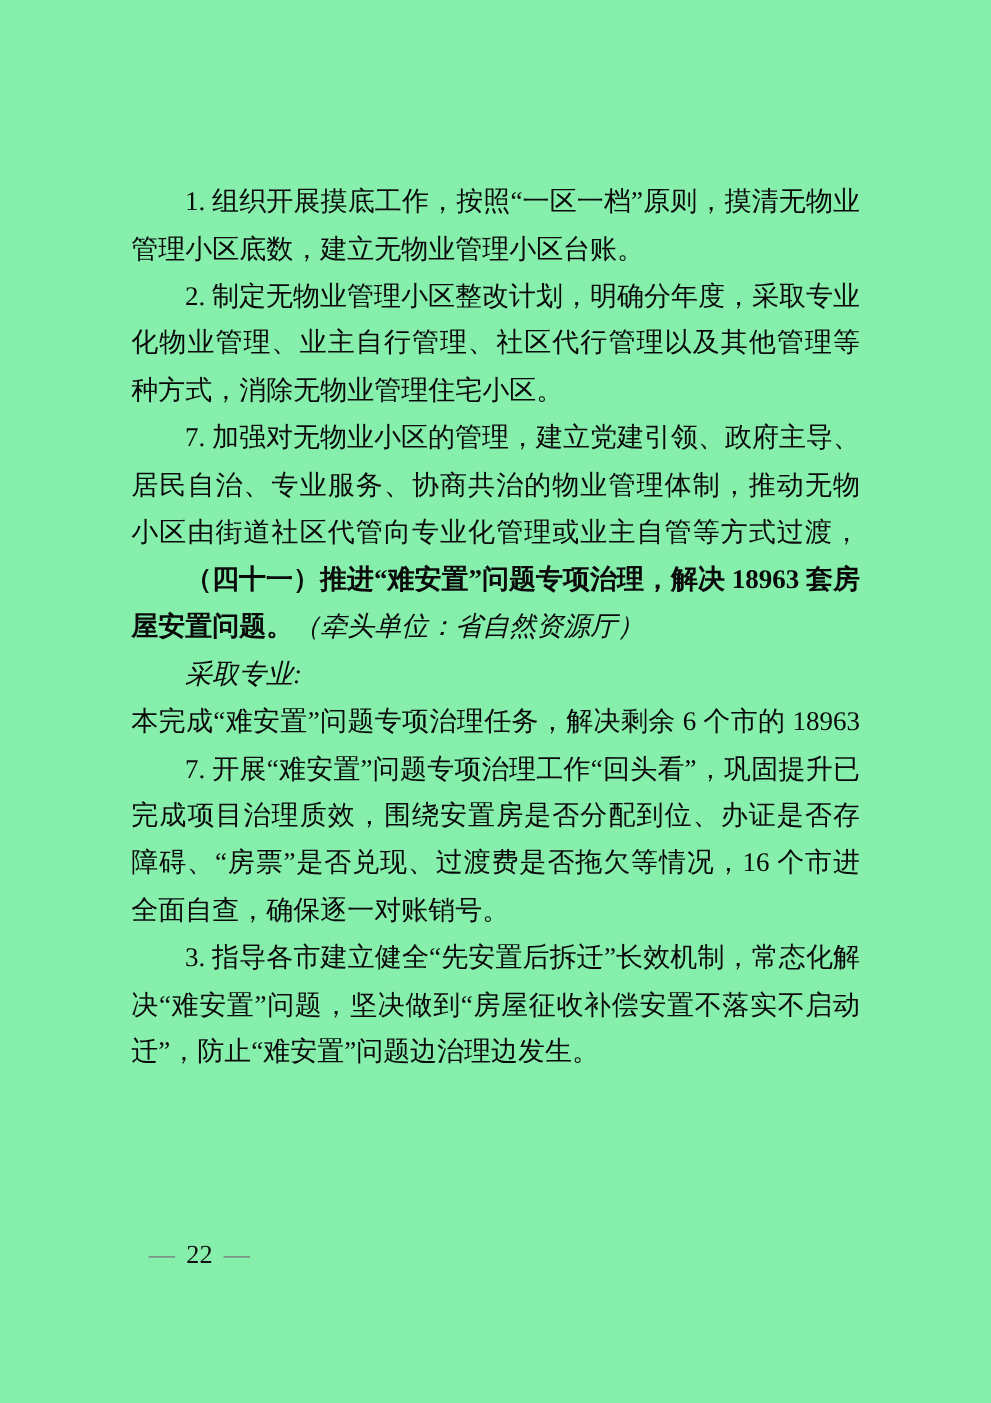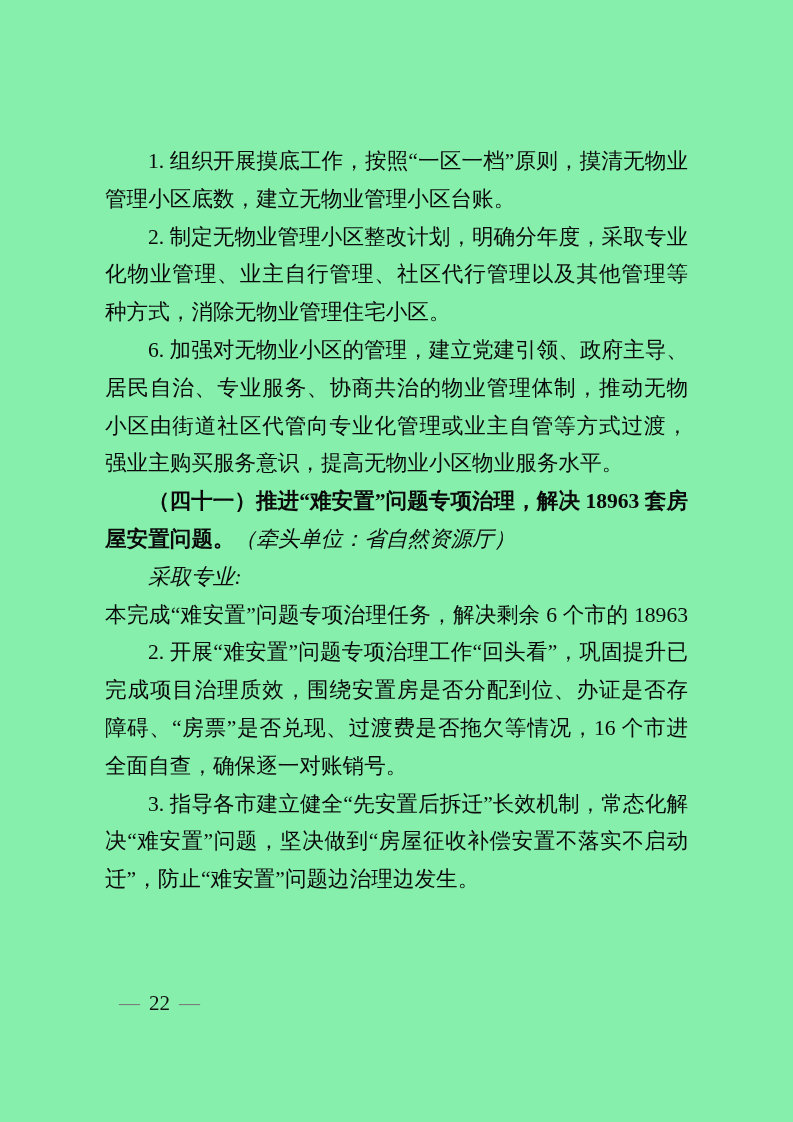--- a/index.html
+++ b/index.html
@@ -72,29 +72,28 @@
 <body style="background: rgb(255, 255, 255);">
 
 <div class="doc-page">
 
   <div class="doc-body">
       <div class="line body indent justify">1. 组织开展摸底工作，按照“一区一档”原则，摸清无物业</div>
       <div class="line body">管理小区底数，建立无物业管理小区台账。</div>
       <div class="line body indent justify">2. 制定无物业管理小区整改计划，明确分年度，采取专业</div>
       <div class="line body justify">化物业管理、业主自行管理、社区代行管理以及其他管理等多</div>
       <div class="line body">种方式，消除无物业管理住宅小区。</div>
-      <div class="line body indent justify">6. 加强对无物业小区的管理，建立党建引领、政府主导、</div>
+      <div class="line body indent justify">7. 加强对无物业小区的管理，建立党建引领、政府主导、</div>
       <div class="line body justify">居民自治、专业服务、协商共治的物业管理体制，推动无物业</div>
       <div class="line body justify">小区由街道社区代管向专业化管理或业主自管等方式过渡，增</div>
-      <div class="line body">强业主购买服务意识，提高无物业小区物业服务水平。</div>
       <div class="line heading indent justify">（四十一）推进“难安置”问题专项治理，解决 18963 套房</div>
       <div class="line mixed"><span class="seg heading">屋安置问题。</span><span class="seg kaiti">（牵头单位：省自然资源厅）</span></div>
       <div class="line kaiti indent">采取专业:</div>
       <div class="line body justify">本完成“难安置”问题专项治理任务，解决剩余 6 个市的 18963</div>
-      <div class="line body indent justify">2. 开展“难安置”问题专项治理工作“回头看”，巩固提升已</div>
+      <div class="line body indent justify">7. 开展“难安置”问题专项治理工作“回头看”，巩固提升已</div>
       <div class="line body justify">完成项目治理质效，围绕安置房是否分配到位、办证是否存在</div>
       <div class="line body justify">障碍、“房票”是否兑现、过渡费是否拖欠等情况，16 个市进行</div>
       <div class="line body">全面自查，确保逐一对账销号。</div>
       <div class="line body indent justify">3. 指导各市建立健全“先安置后拆迁”长效机制，常态化解</div>
       <div class="line body justify">决“难安置”问题，坚决做到“房屋征收补偿安置不落实不启动拆</div>
       <div class="line body">迁”，防止“难安置”问题边治理边发生。</div>
     </div>
 
   <div class="page-footer">
     <span class="dash" style="color: rgb(122, 122, 122);">—</span><span class="num">22</span><span class="dash" style="color: rgb(122, 122, 122);">—</span>

